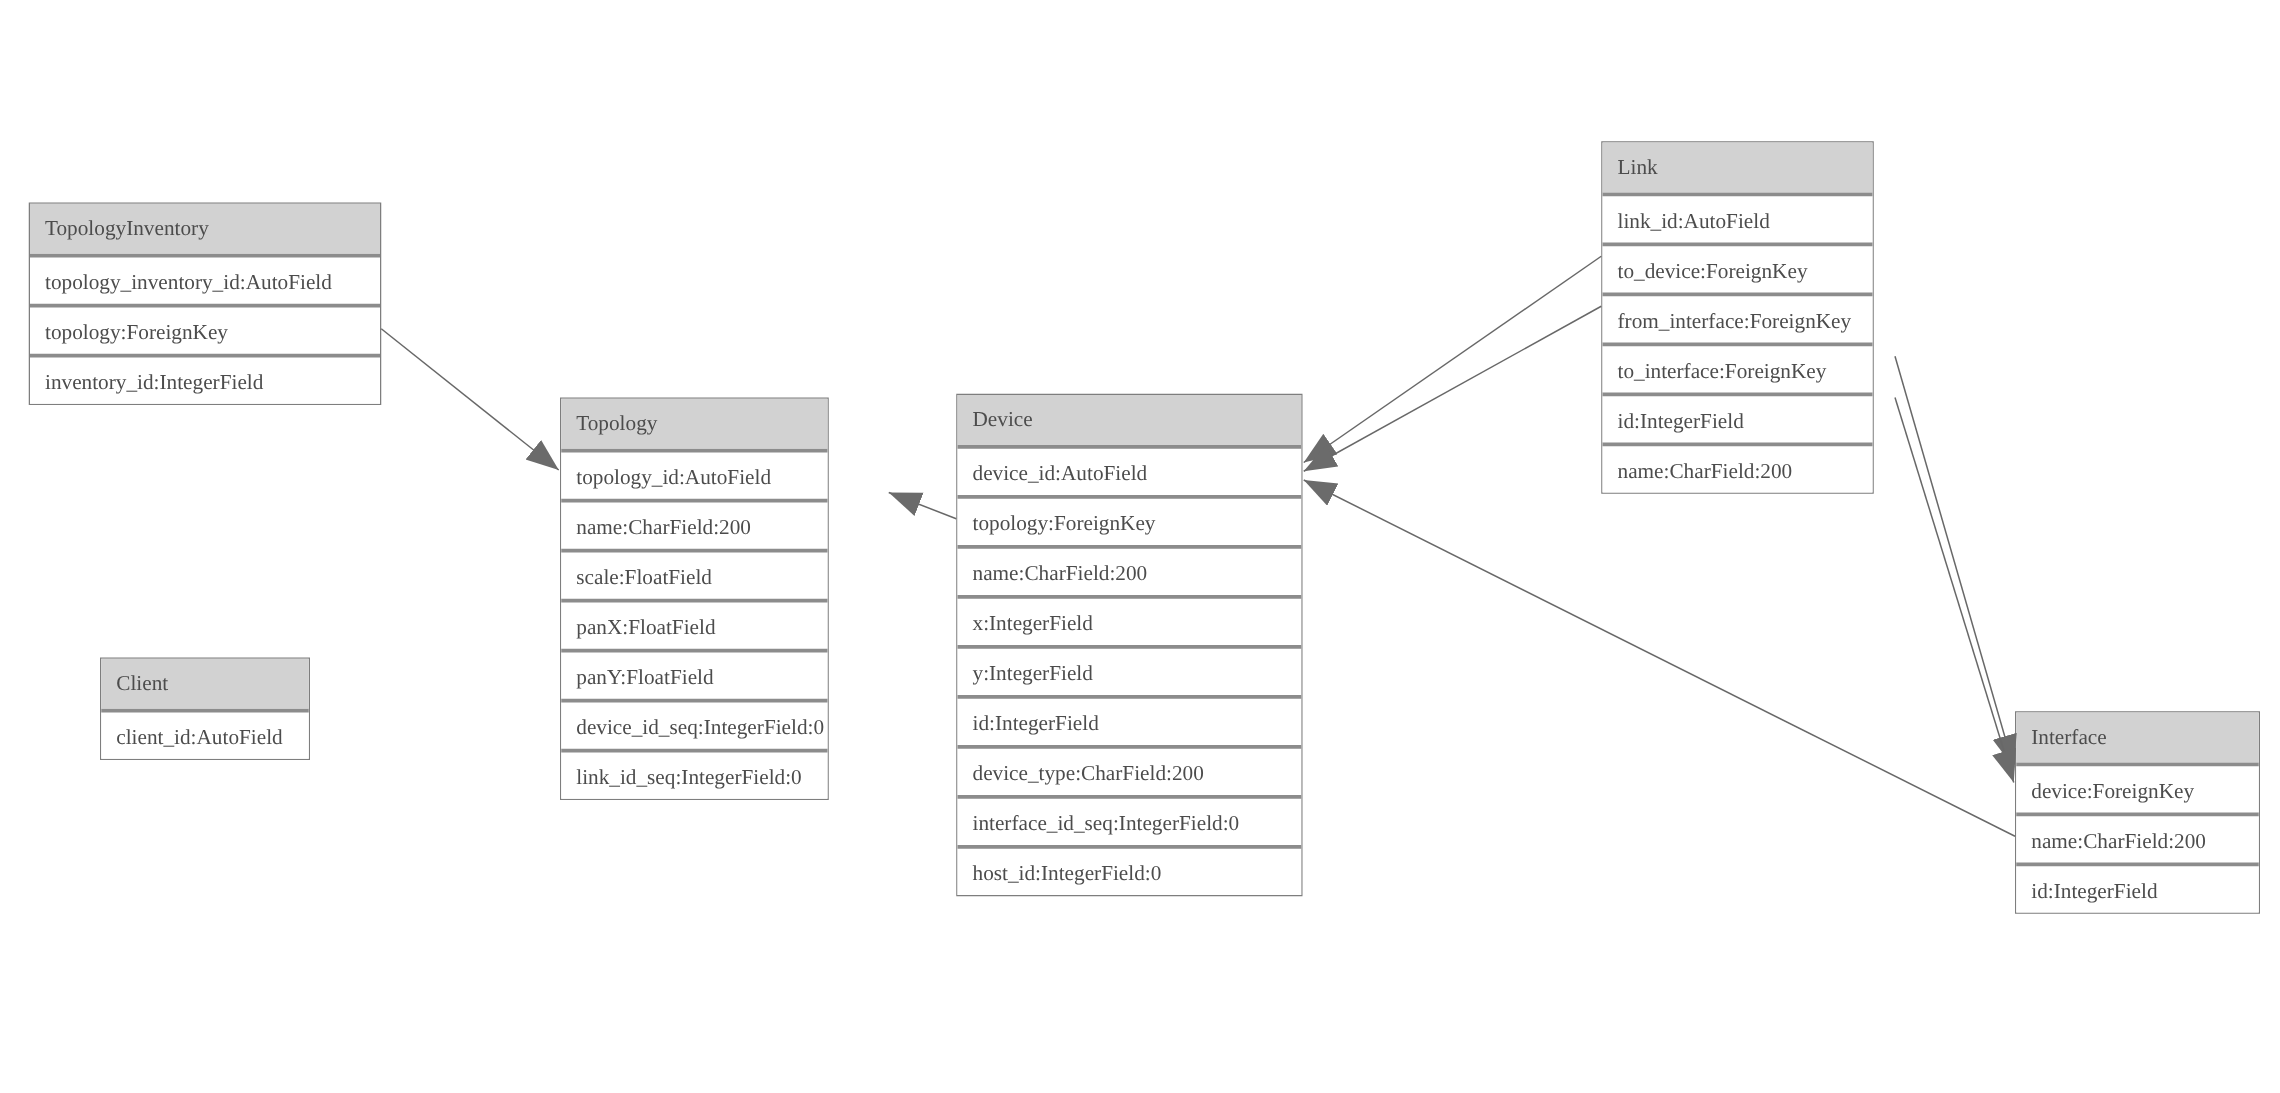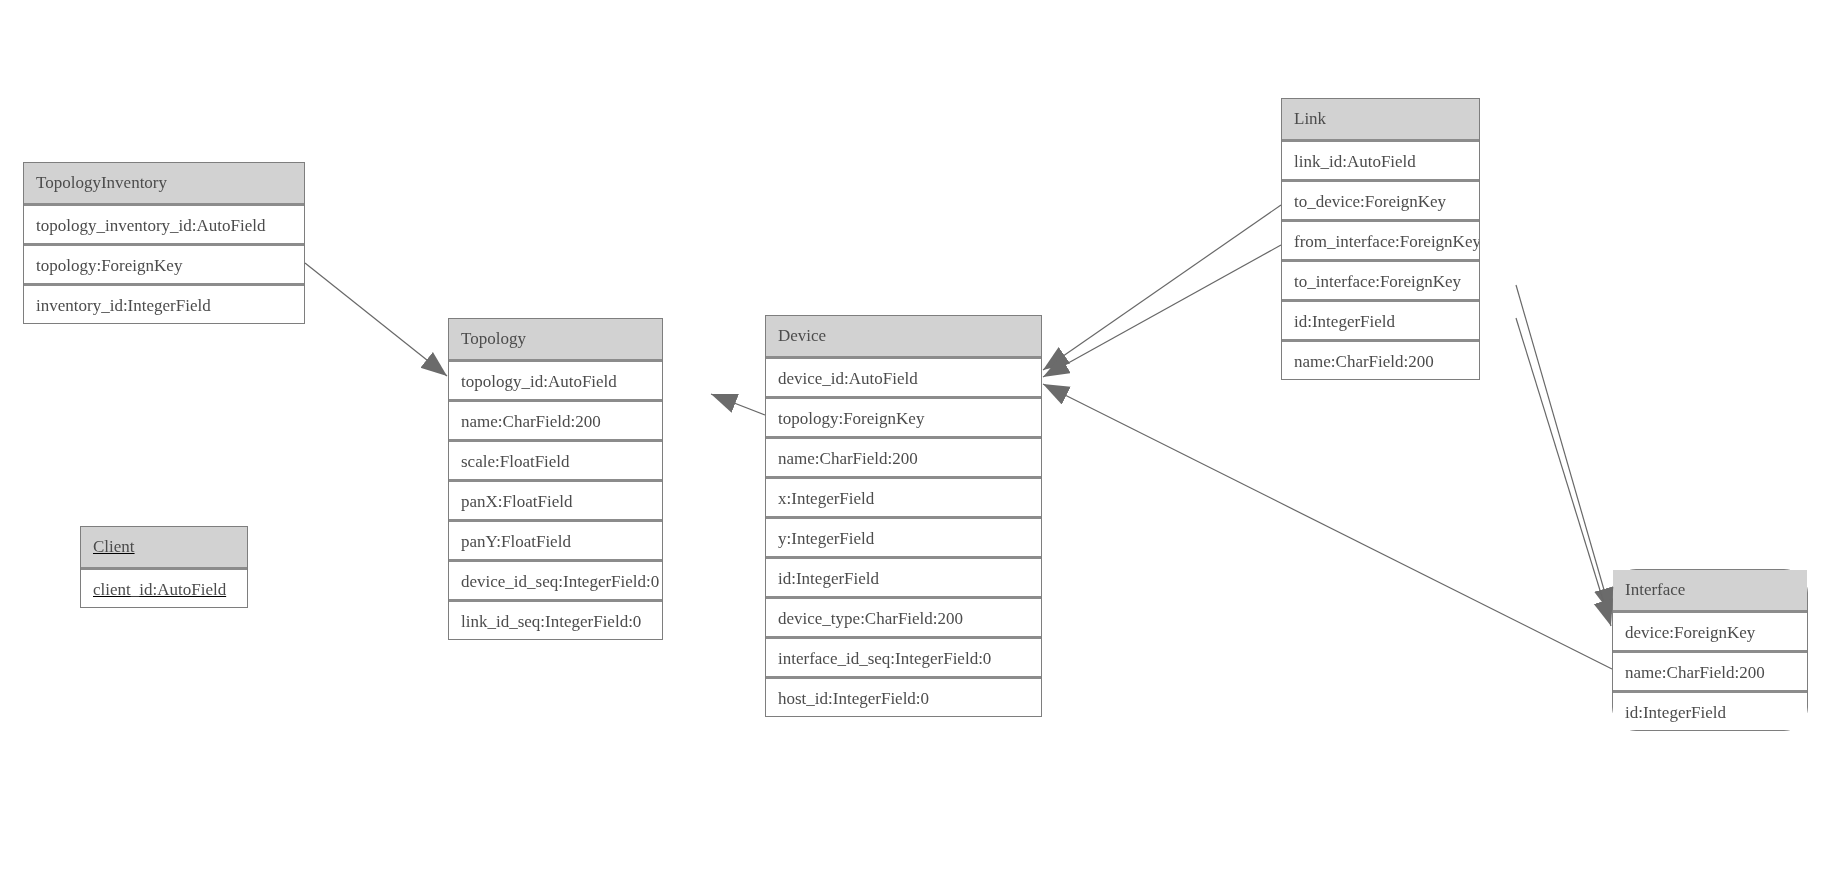--- a/index.html
+++ b/index.html
@@ -74,21 +74,21 @@
         <line x1="1516" y1="318" x2="1611" y2="626" stroke="#686868" stroke-width="1.2" marker-end="url(#fk-arrowhead)"></line>
       </g>
   </svg>
   <div id="entities">
       <div class="entity" style="left: 23px; top: 162px; width: 282px; border-color: rgb(126, 126, 126);">
         <div class="entity-header" style="background: rgb(210, 210, 210); color: rgb(76, 76, 76);">TopologyInventory</div>
         <div class="entity-row" style="color: rgb(76, 76, 76); border-top-color: rgb(140, 140, 140);">topology_inventory_id:AutoField</div>
         <div class="entity-row" style="color: rgb(76, 76, 76); border-top-color: rgb(140, 140, 140);">topology:ForeignKey</div>
         <div class="entity-row" style="color: rgb(76, 76, 76); border-top-color: rgb(140, 140, 140);">inventory_id:IntegerField</div>
       </div>
-      <div class="entity" style="left: 80px; top: 526px; width: 168px; border-color: rgb(126, 126, 126); text-decoration: underline;">
+      <div class="entity" style="left: 80px; top: 526px; width: 168px; border-color: rgb(126, 126, 126);">
         <div class="entity-header" style="background: rgb(210, 210, 210); color: rgb(76, 76, 76);">Client</div>
         <div class="entity-row" style="color: rgb(76, 76, 76); border-top-color: rgb(140, 140, 140);">client_id:AutoField</div>
       </div>
       <div class="entity" style="left: 448px; top: 318px; width: 215px; border-color: rgb(126, 126, 126);">
         <div class="entity-header" style="background: rgb(210, 210, 210); color: rgb(76, 76, 76);">Topology</div>
         <div class="entity-row" style="color: rgb(76, 76, 76); border-top-color: rgb(140, 140, 140);">topology_id:AutoField</div>
         <div class="entity-row" style="color: rgb(76, 76, 76); border-top-color: rgb(140, 140, 140);">name:CharField:200</div>
         <div class="entity-row" style="color: rgb(76, 76, 76); border-top-color: rgb(140, 140, 140);">scale:FloatField</div>
         <div class="entity-row" style="color: rgb(76, 76, 76); border-top-color: rgb(140, 140, 140);">panX:FloatField</div>
         <div class="entity-row" style="color: rgb(76, 76, 76); border-top-color: rgb(140, 140, 140);">panY:FloatField</div>
@@ -100,29 +100,29 @@
         <div class="entity-row" style="color: rgb(76, 76, 76); border-top-color: rgb(140, 140, 140);">device_id:AutoField</div>
         <div class="entity-row" style="color: rgb(76, 76, 76); border-top-color: rgb(140, 140, 140);">topology:ForeignKey</div>
         <div class="entity-row" style="color: rgb(76, 76, 76); border-top-color: rgb(140, 140, 140);">name:CharField:200</div>
         <div class="entity-row" style="color: rgb(76, 76, 76); border-top-color: rgb(140, 140, 140);">x:IntegerField</div>
         <div class="entity-row" style="color: rgb(76, 76, 76); border-top-color: rgb(140, 140, 140);">y:IntegerField</div>
         <div class="entity-row" style="color: rgb(76, 76, 76); border-top-color: rgb(140, 140, 140);">id:IntegerField</div>
         <div class="entity-row" style="color: rgb(76, 76, 76); border-top-color: rgb(140, 140, 140);">device_type:CharField:200</div>
         <div class="entity-row" style="color: rgb(76, 76, 76); border-top-color: rgb(140, 140, 140);">interface_id_seq:IntegerField:0</div>
         <div class="entity-row" style="color: rgb(76, 76, 76); border-top-color: rgb(140, 140, 140);">host_id:IntegerField:0</div>
       </div>
-      <div class="entity" style="left: 1281px; top: 98px; width: 199px; border-color: rgb(126, 126, 126);">
+      <div class="entity" style="left: 1281px; top: 113px; width: 218px; border-color: rgb(126, 126, 126);">
         <div class="entity-header" style="background: rgb(210, 210, 210); color: rgb(76, 76, 76);">Link</div>
         <div class="entity-row" style="color: rgb(76, 76, 76); border-top-color: rgb(140, 140, 140);">link_id:AutoField</div>
         <div class="entity-row" style="color: rgb(76, 76, 76); border-top-color: rgb(140, 140, 140);">to_device:ForeignKey</div>
         <div class="entity-row" style="color: rgb(76, 76, 76); border-top-color: rgb(140, 140, 140);">from_interface:ForeignKey</div>
         <div class="entity-row" style="color: rgb(76, 76, 76); border-top-color: rgb(140, 140, 140);">to_interface:ForeignKey</div>
         <div class="entity-row" style="color: rgb(76, 76, 76); border-top-color: rgb(140, 140, 140);">id:IntegerField</div>
         <div class="entity-row" style="color: rgb(76, 76, 76); border-top-color: rgb(140, 140, 140);">name:CharField:200</div>
       </div>
-      <div class="entity" style="left: 1612px; top: 569px; width: 196px; border-color: rgb(126, 126, 126); border-radius: 24px;">
+      <div class="entity" style="left: 1612px; top: 569px; width: 196px; border-color: rgb(126, 126, 126);">
         <div class="entity-header" style="background: rgb(210, 210, 210); color: rgb(76, 76, 76);">Interface</div>
         <div class="entity-row" style="color: rgb(76, 76, 76); border-top-color: rgb(140, 140, 140);">device:ForeignKey</div>
         <div class="entity-row" style="color: rgb(76, 76, 76); border-top-color: rgb(140, 140, 140);">name:CharField:200</div>
         <div class="entity-row" style="color: rgb(76, 76, 76); border-top-color: rgb(140, 140, 140);">id:IntegerField</div>
       </div>
     </div>
 </div>
 
 </body></html>

